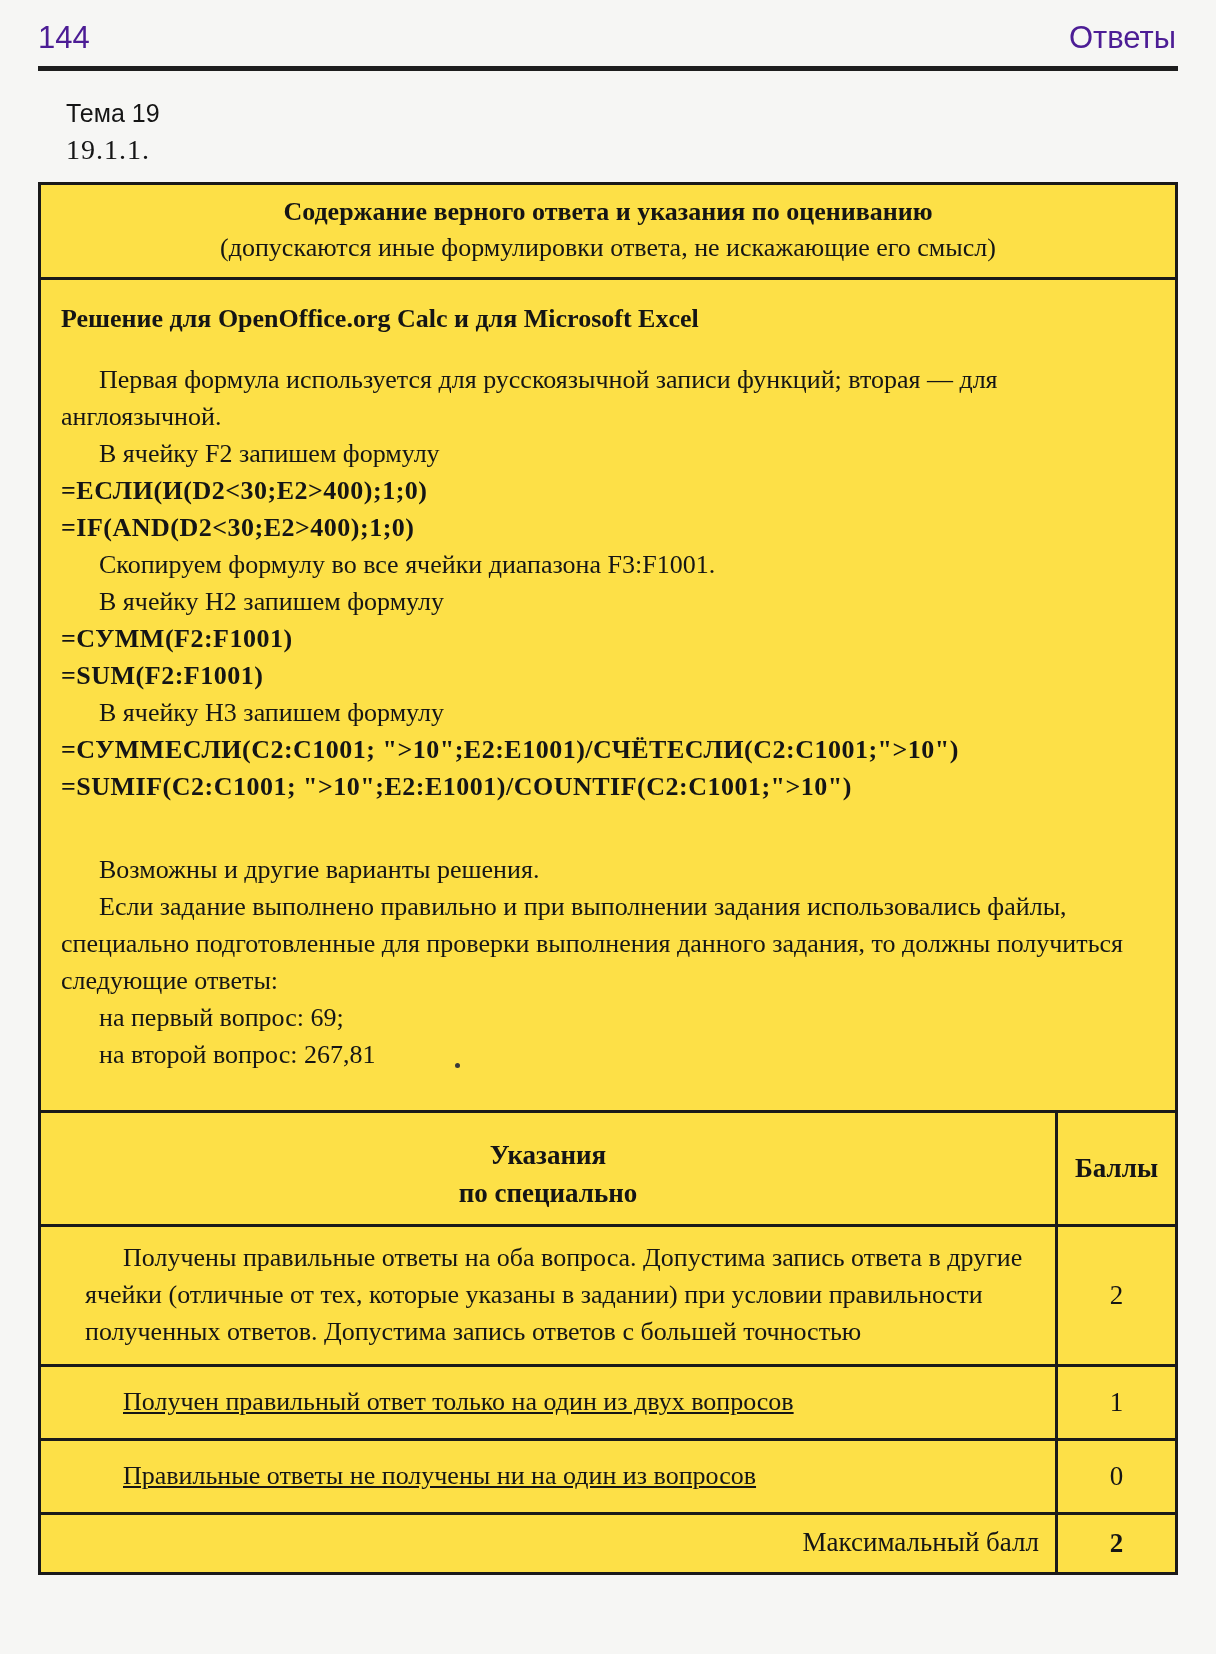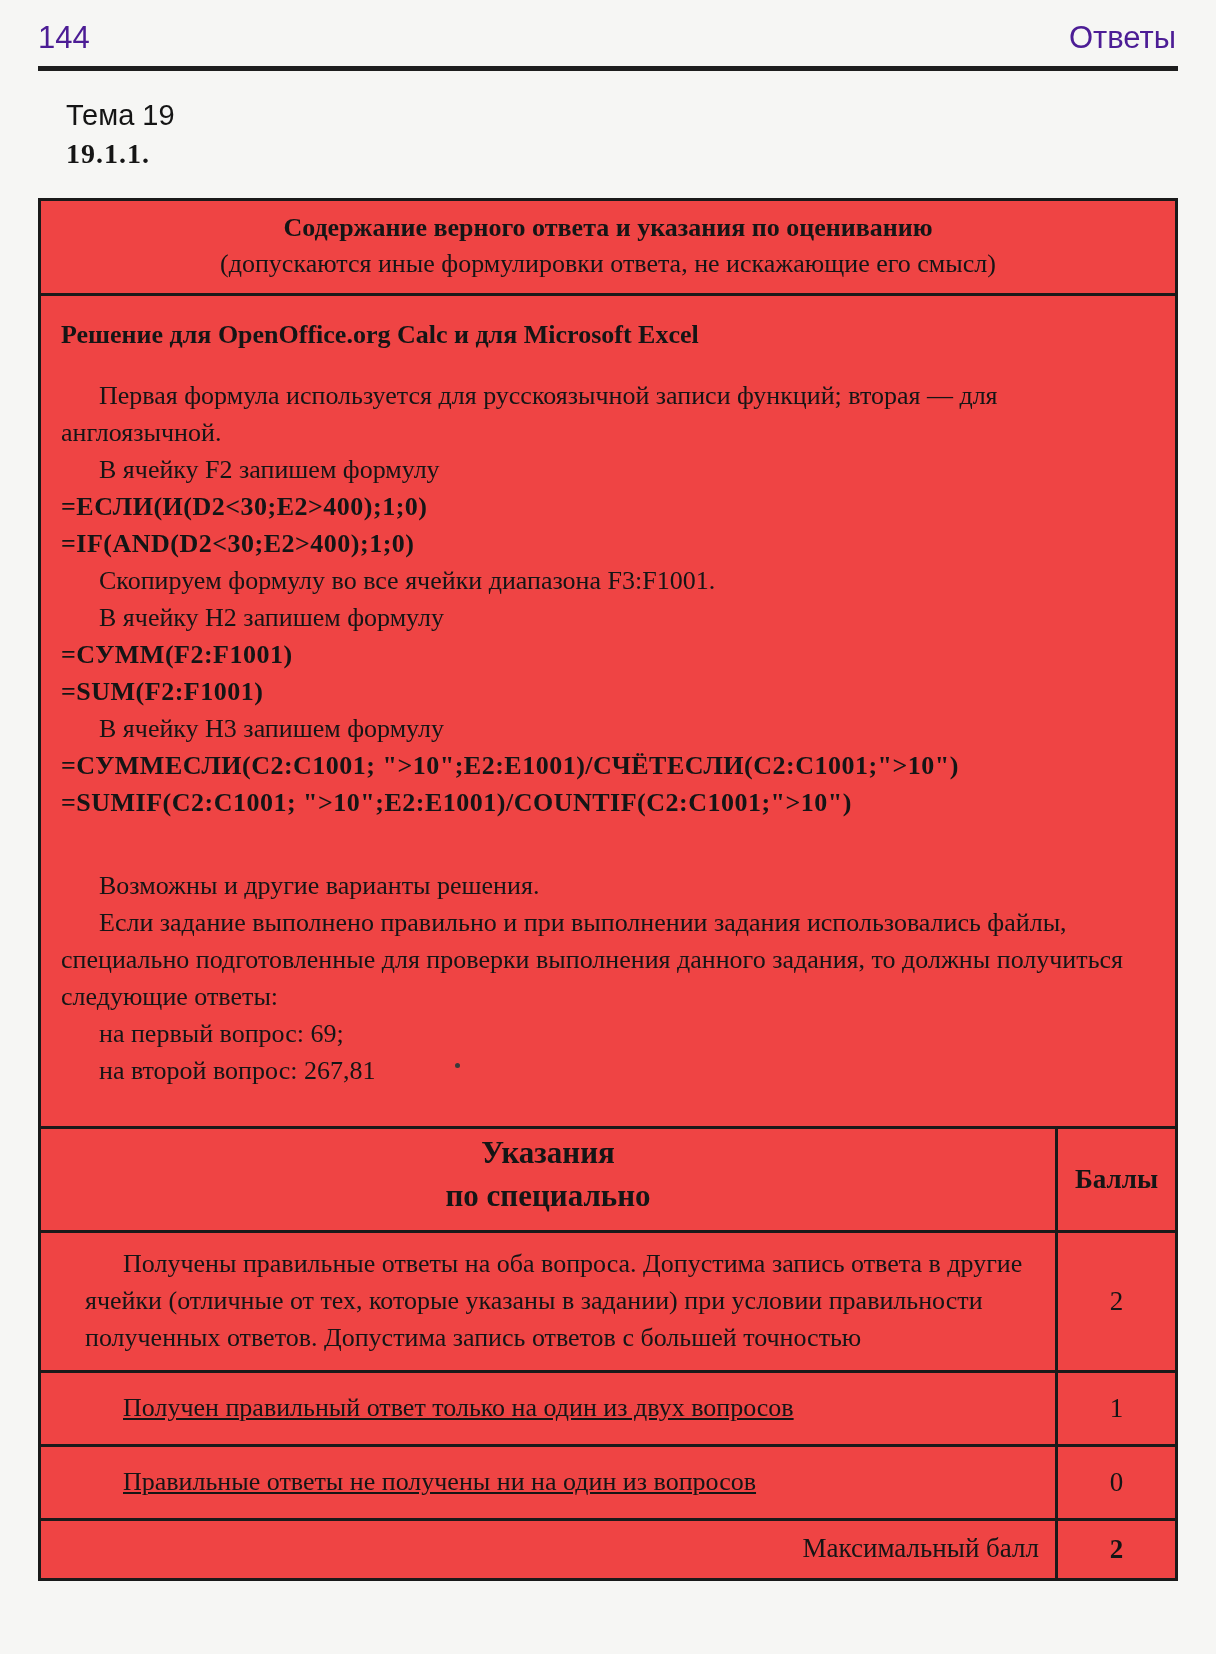--- a/index.html
+++ b/index.html
@@ -21,34 +21,34 @@
     align-items: flex-end;
     font-family: "Liberation Sans", sans-serif;
     font-size: 31px;
     padding: 4px 2px 10px 0;
     color: #4c1d95;
   }
   .head-rule { border-top: 5px solid #1e1e1e; }
 
   .theme {
     font-family: "Liberation Sans", sans-serif;
-    font-size: 29px;
+    font-size: 25px;
     margin: 28px 0 6px 28px;
   }
   .task-id {
-    font-weight: bold;
+    font-weight: normal;
     font-size: 28px;
-    margin: 0 0 28px 28px;
+    margin: 0 0 16px 28px;
     letter-spacing: 1px;
   }
 
   
   .answer-table {
     border: 3px solid #1a1a1a;
-    background: #ef4444;
+    background: #fde047;
   }
   .header-cell {
     border-bottom: 3px solid #1a1a1a;
     text-align: center;
     padding: 9px 12px 11px 12px;
     font-size: 26px;
     line-height: 1.38;
   }
   .t-title { font-weight: bold; }
 
@@ -71,23 +71,23 @@
     flex: 0 0 120px;
     border-left: 3px solid #1a1a1a;
     display: flex;
     align-items: center;
     justify-content: center;
     font-size: 27px;
   }
   .s-header .s-left {
     text-align: center;
     font-weight: bold;
-    font-size: 31px;
+    font-size: 27px;
     line-height: 1.4;
-    padding: 2px 0 12px 0;
+    padding: 24px 0 12px 0;
   }
   .s-header .s-right { font-weight: bold; }
   .s-body .s-left { padding: 12px 18px 14px 44px; font-size: 26px; line-height: 37px; }
   .s-single .s-left { padding: 16px 18px 18px 44px; text-decoration: underline; }
   .s-max .s-left {
     text-align: right;
     font-weight: normal;
     font-size: 27px;
     padding: 12px 16px 14px 0;
   }

